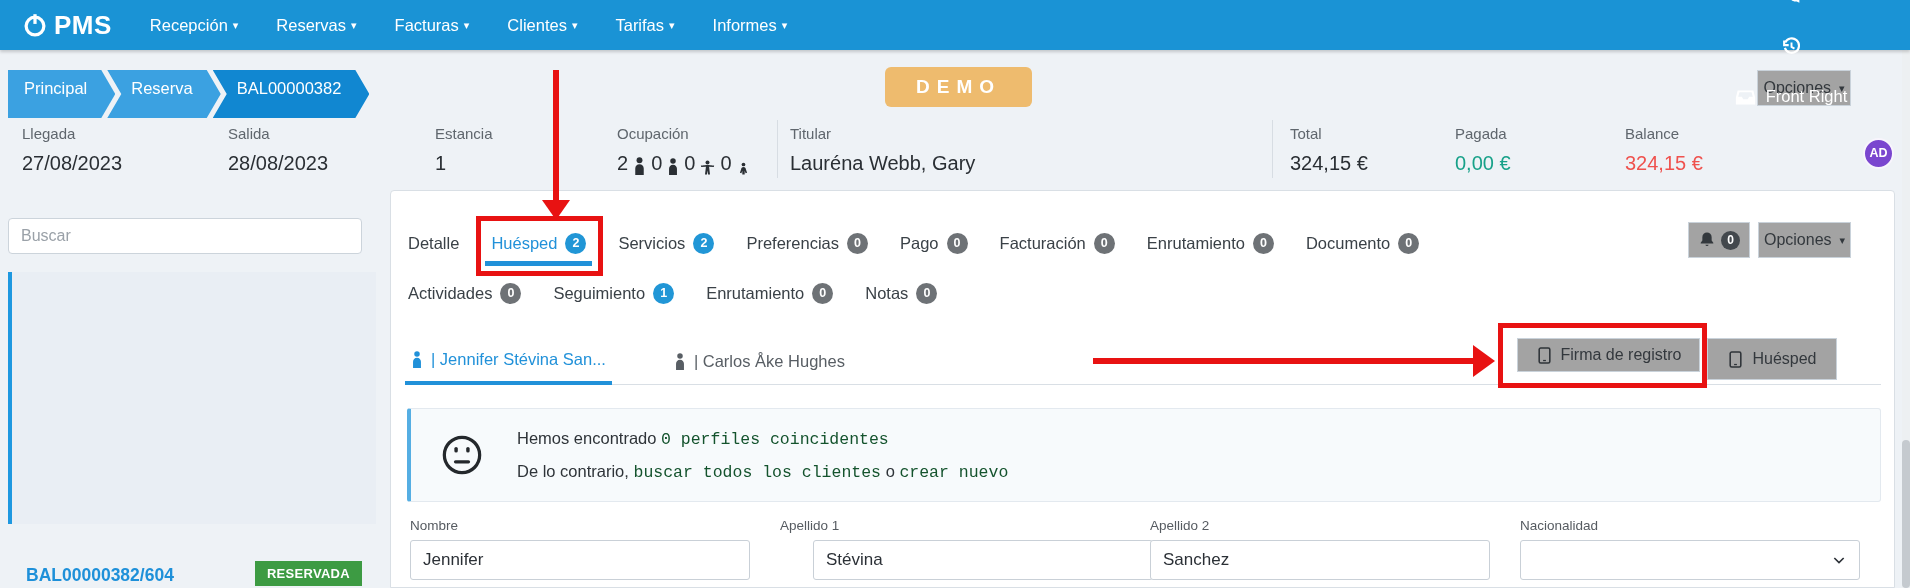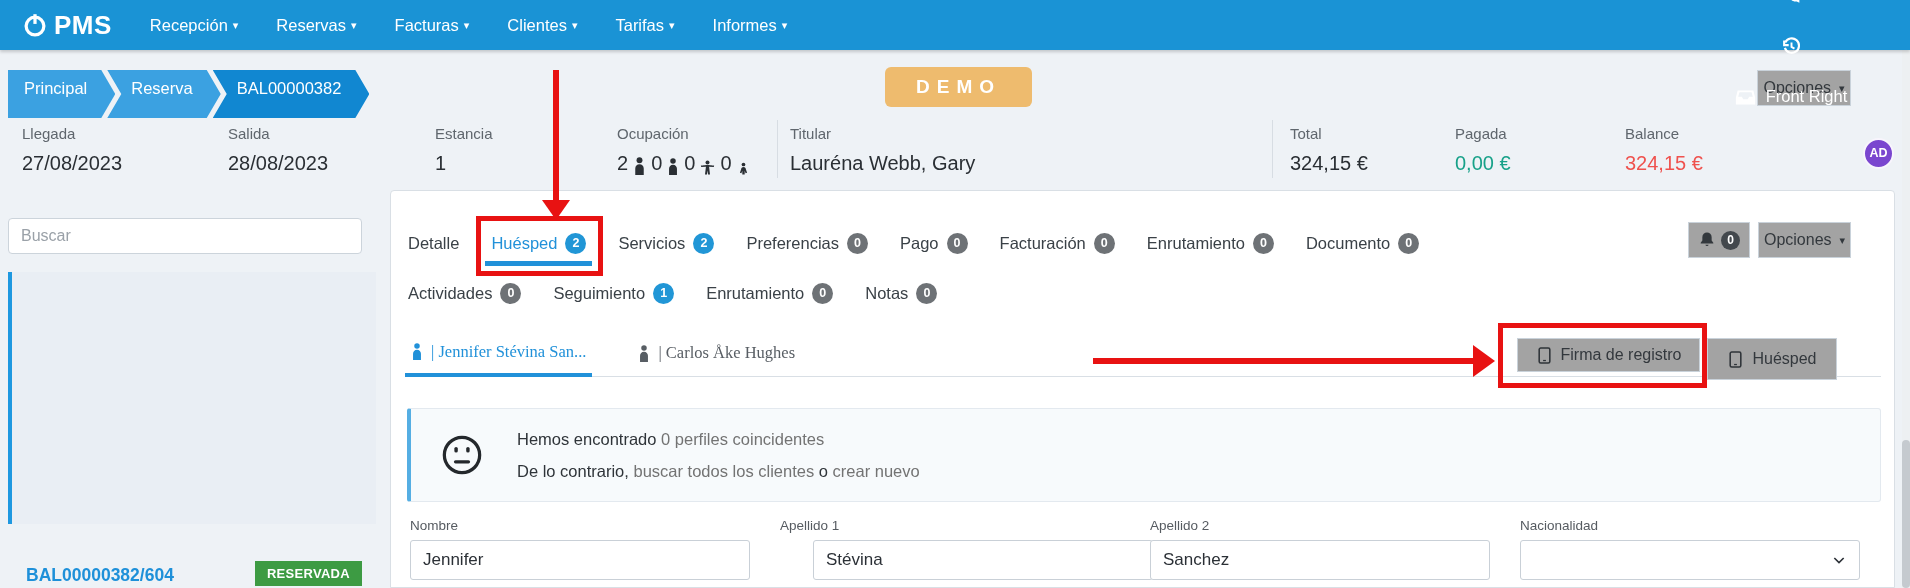--- a/index.html
+++ b/index.html
@@ -72,35 +72,35 @@
   .badge { width:21px; height:21px; border-radius:50%; color:#fff; font-size:12.5px; font-weight:bold;
            display:flex; align-items:center; justify-content:center; flex:0 0 auto; }
   .badge.blue { background:#2196d6; }
   .badge.grey { background:#6e7276; }
   .bell-btn { position:absolute; left:1688px; top:222px; width:62px; height:36px; gap:5px; }
   .bell-btn .mini-badge { width:19px; height:19px; border-radius:50%; background:#43484d; color:#fff; font-size:12px; font-weight:bold;
                           display:flex; align-items:center; justify-content:center; }
   .options-panel { position:absolute; left:1758px; top:222px; width:93px; height:36px; }
 
   
-  .gtabs { position:absolute; left:405px; top:334px; width:1476px; height:43px; border-bottom:1px solid #d9dfe5; display:flex; gap:40px;font-family:Liberation Serif, serif; }
+  .gtabs { position:absolute; left:405px; top:342px; width:1476px; height:43px; border-bottom:1px solid #d9dfe5; display:flex; gap:56px; }
   .gtab { display:flex; align-items:center; gap:8px; font-size:16.5px; padding:0 6px 4px 6px; color:#585e64; cursor:pointer; white-space:nowrap; }
   .gtab.active { color:#2191d9; border-bottom:4px solid #2191d9; margin-bottom:-1px; }
   .gbtn1 { position:absolute; left:1517px; top:338px; width:183px; height:34px; z-index:2; }
   .gbtn2 { position:absolute; left:1707px; top:338px; width:130px; height:42px; z-index:2; }
   .gbtn-hl { position:absolute; top:-16px; bottom:-17px; left:-20px; right:-8px; border:5px solid #e81212; z-index:40; pointer-events:none; }
 
   
   .alert { position:absolute; left:407px; top:408px; width:1474px; height:94px; background:#f7fafc;
            border:1px solid #e3e9ef; border-left:4px solid #55aee3; border-radius:3px;
            display:flex; align-items:center; padding-left:30px; }
   .alert-face { color:#24282c; flex:0 0 auto; }
   .alert-text { margin-left:34px; font-size:16.5px; color:#2f3439; }
   .alert-line2 { margin-top:13px; }
-  .alink { color:#737373; cursor:pointer; }
+  .alink { color:#14532d; cursor:pointer;font-family:Liberation Mono, monospace; }
 
   
   .fg-label { position:absolute; top:518px; font-size:13.5px; color:#565b61; }
   .fg-input { position:absolute; top:540px; width:340px; height:40px; border:1px solid #c9d0d7; border-radius:3px;
               background:#fff; font-size:17px; color:#2b3036; padding:0 12px; font-family:"Liberation Sans",sans-serif; }
   .fg-select { display:flex; align-items:center; justify-content:flex-end; padding-right:12px; cursor:pointer; }
 
   
   .anno { position:absolute; z-index:50; pointer-events:none; }
   .arrowv-shaft { left:553px; top:70px; width:6px; height:132px; background:#e81212; }

